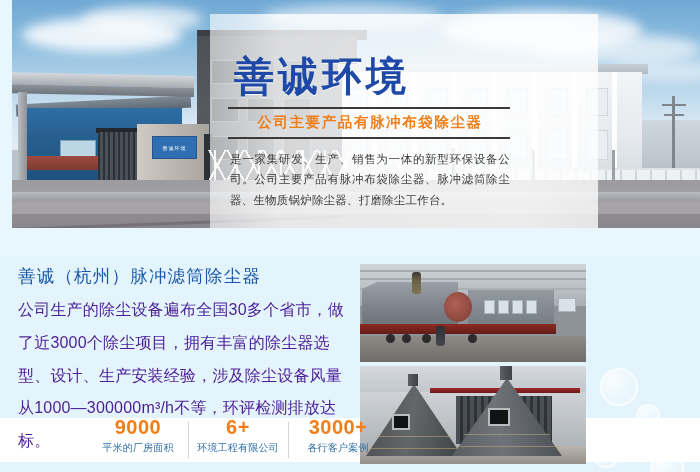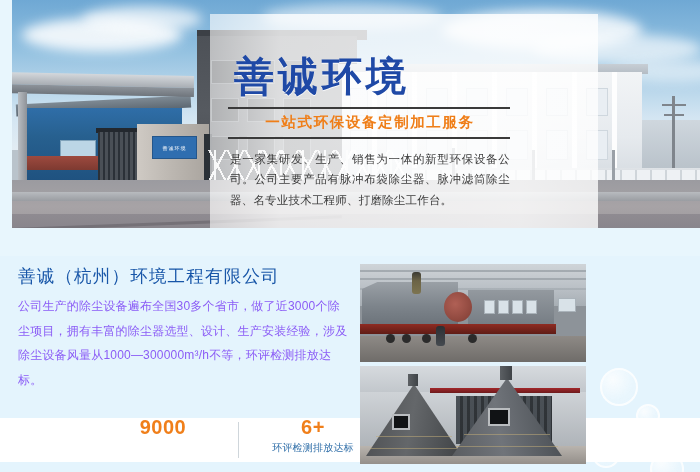--- a/index.html
+++ b/index.html
@@ -134,21 +134,21 @@
 
   .bubble{position:absolute;border-radius:50%;border:2px solid #ffffff;opacity:.85;}
   .bubble.f{background:radial-gradient(circle at 32% 28%,rgba(255,255,255,.95),rgba(255,255,255,.25) 58%,rgba(255,255,255,.05));}
 
   .co-name{
     position:absolute;left:18px;top:8px;
     font-size:17.5px;color:#1856a8;letter-spacing:1.2px;font-weight:normal;
   }
   .co-para{
     position:absolute;left:18px;top:38px;width:330px;
-    font-size:12px;line-height:2.05;color:#8b5cf6;letter-spacing:.2px;
+    font-size:16px;line-height:2.05;color:#4c1d95;letter-spacing:.2px;
   }
 
   
   .photo{position:absolute;overflow:hidden;background:#8d9399;}
   .ph1{left:360px;top:8px;width:226px;height:98px;}
   .ph2{left:360px;top:110px;width:226px;height:98px;}
 
   
   .ws-roof{position:absolute;left:0;top:0;width:100%;height:42px;
     background:linear-gradient(180deg,#cfd4d8 0%,#b9bfc5 60%,#a7aeb4 100%);}
@@ -303,39 +303,39 @@
     <div class="curb"></div>
     <div class="ground2"></div>
     <div class="roadline"></div>
     <div class="roadline2"></div>
 
     <div class="hero-veil"></div>
     <div class="hero-text">
       <div class="hero-title">善诚环境</div>
       <div class="hero-subwrap">
         <div class="hero-rule"></div>
-        <div class="hero-sub">一站式环保设备定制加工服务</div>
+        <div class="hero-sub">公司主要产品有脉冲布袋除尘器</div>
         <div class="hero-rule"></div>
       </div>
-      <div class="hero-para">是一家集研发、生产、销售为一体的新型环保设备公司。公司主要产品有脉冲布袋除尘器、脉冲滤筒除尘器、名专业技术工程师、打磨除尘工作台。</div>
+      <div class="hero-para">是一家集研发、生产、销售为一体的新型环保设备公司。公司主要产品有脉冲布袋除尘器、脉冲滤筒除尘器、生物质锅炉除尘器、打磨除尘工作台。</div>
     </div>
   </div>
 
   <div class="lower">
 
     <div class="bubble f" style="left:548px;top:130px;width:26px;height:26px;"></div>
     <div class="bubble f" style="left:600px;top:112px;width:34px;height:34px;"></div>
     <div class="bubble f" style="left:636px;top:148px;width:20px;height:20px;"></div>
     <div class="bubble f" style="left:508px;top:150px;width:16px;height:16px;"></div>
     <div class="bubble f" style="left:592px;top:184px;width:24px;height:24px;"></div>
     <div class="bubble f" style="left:650px;top:196px;width:30px;height:30px;"></div>
 
     <div class="whiteband"></div>
 
-    <div class="co-name">善诚（杭州）环境工程有限公司</div>
+    <div class="co-name">善诚（杭州）脉冲滤筒除尘器</div>
     <div class="co-para">公司生产的除尘设备遍布全国30多个省市，做了近3000个除尘项目，拥有丰富的除尘器选型、设计、生产安装经验，涉及除尘设备风量从1000—300000m³/h不等，环评检测排放达标。</div>
 
     <div class="photo ph1">
       <div class="ws-roof"></div>
       <div class="truss" style="left:0;width:226px;top:6px;"></div>
       <div class="truss" style="left:0;width:226px;top:14px;"></div>
       <div class="truss" style="left:0;width:226px;top:24px;opacity:.5;"></div>
       <div class="ws-floor"></div>
       <div class="eq-left"></div>
       <div class="eq-right">
@@ -375,20 +375,25 @@
         <div class="stack" style="left:48px;bottom:76px;width:12px;height:14px;"></div>
         <div class="hatch" style="left:36px;top:30px;width:18px;height:14px;"></div>
         <div class="seam" style="left:12px;top:56px;width:86px;"></div>
         <div class="seam" style="left:4px;top:68px;width:102px;"></div>
       </div>
     </div>
 
     <div class="stats">
       <div class="stat">
         <div class="stat-num">9000</div>
+        <div class="stat-lab">平米的厂房面积</div>
       </div>
       <div class="stat">
         <div class="stat-num">6+</div>
-        <div class="stat-lab">环评检测排放达标</div>
+        <div class="stat-lab">环境工程有限公司</div>
+      </div>
+      <div class="stat">
+        <div class="stat-num">3000+</div>
+        <div class="stat-lab">各行客户案例</div>
       </div>
     </div>
   </div>
 </div>
 
 </body></html>

